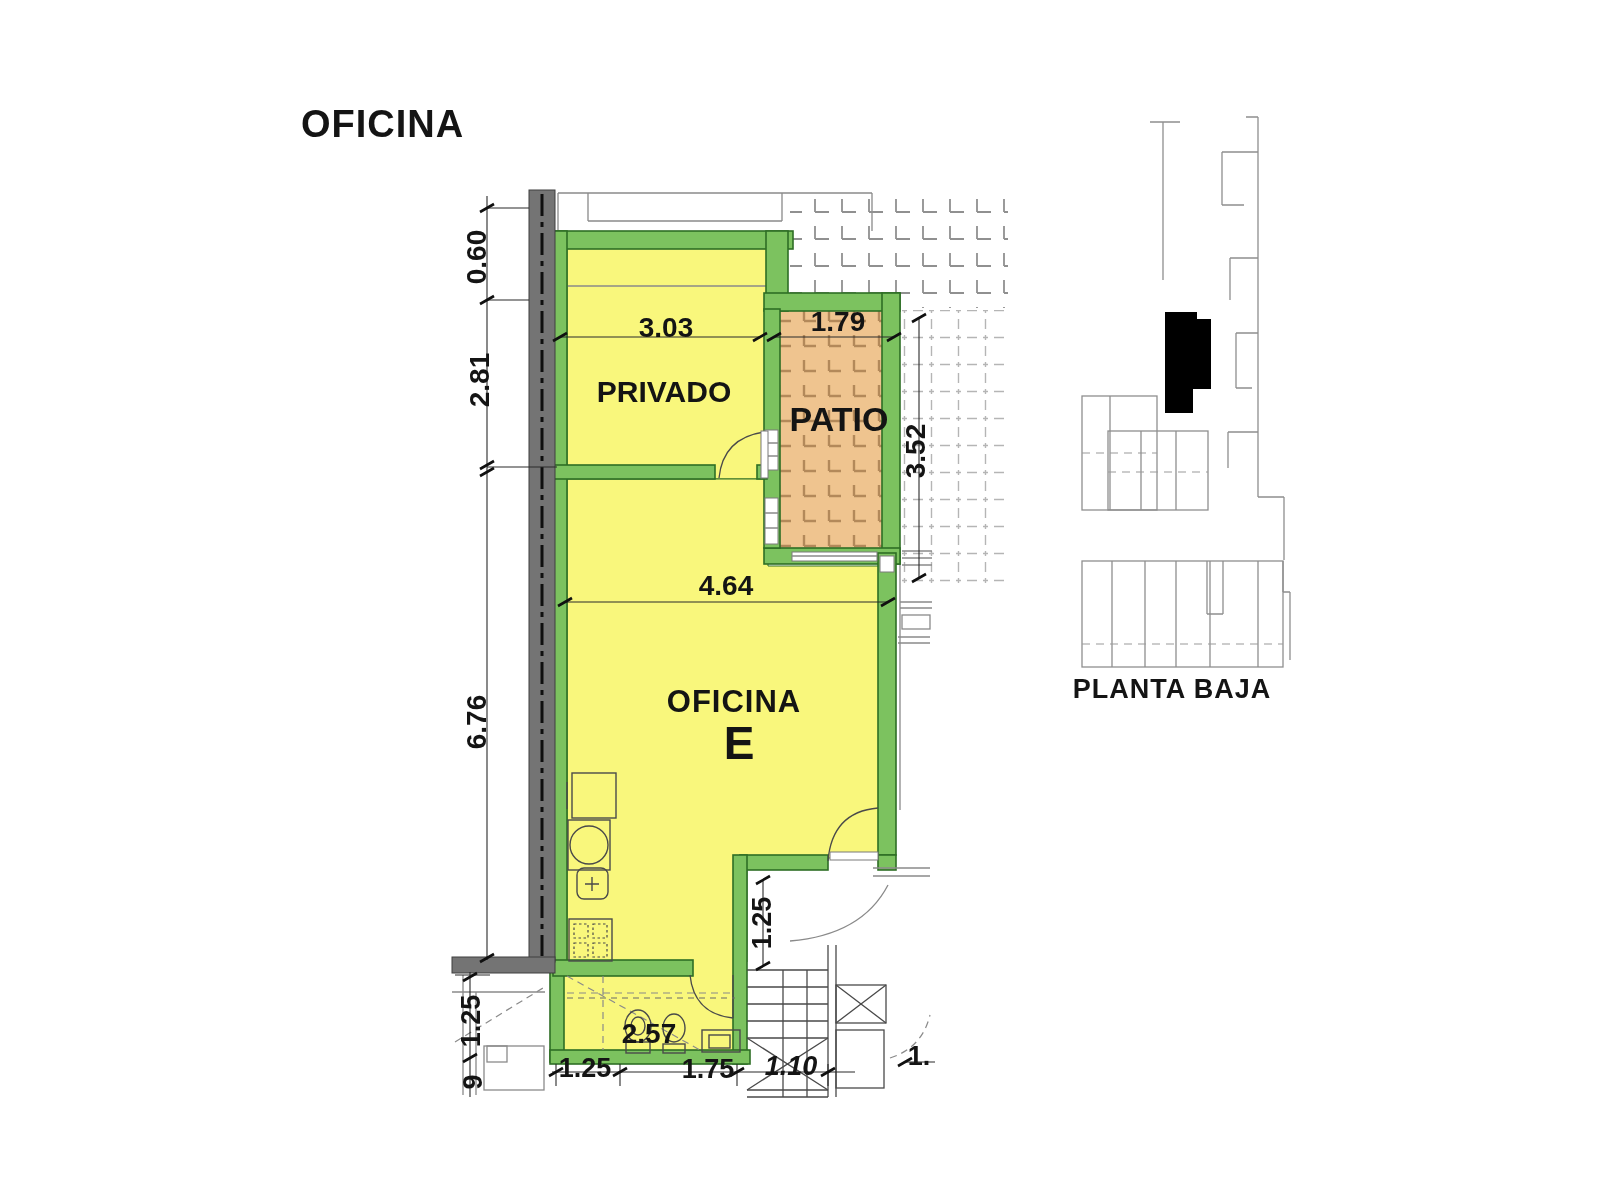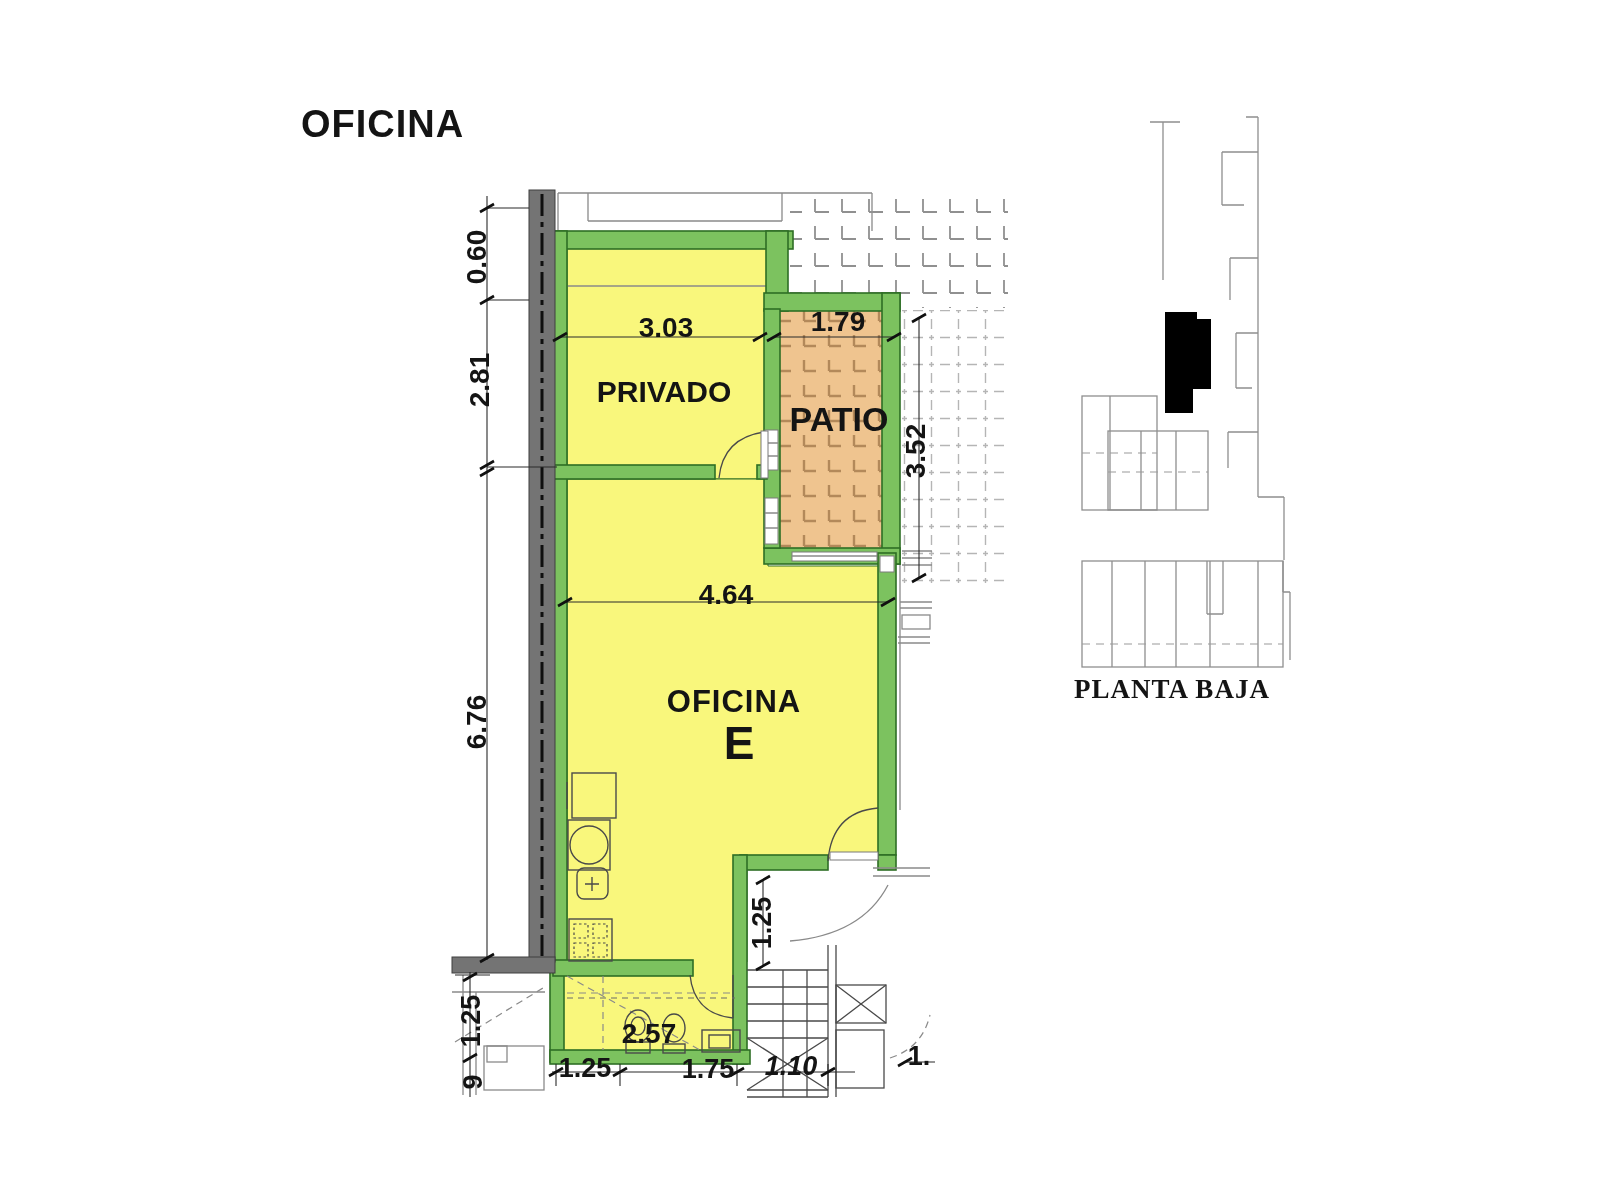--- a/index.html
+++ b/index.html
@@ -199,30 +199,30 @@
 
   <div class="page-title">OFICINA</div>
 
   <div class="lbl f30" style="left:664px;top:373px;margin-top:19px;">PRIVADO</div>
   <div class="lbl f30" style="left:839px;top:419px;font-size:34px;">PATIO</div>
   <div class="lbl f31" style="left:734px;top:701px;">OFICINA</div>
   <div class="lbl f46" style="left:739px;top:743px;">E</div>
 
   <div class="lbl f28" style="left:666px;top:328px;">3.03</div>
   <div class="lbl f28" style="left:838px;top:322px;">1.79</div>
-  <div class="lbl f28" style="left:726px;top:586px;margin-top:9px;">4.64</div>
+  <div class="lbl f28" style="left:726px;top:586px;">4.64</div>
   <div class="lbl f28" style="left:649px;top:1034px;">2.57</div>
 
   <div class="lbl rot f28" style="left:477px;top:257px;">0.60</div>
   <div class="lbl rot f28" style="left:480px;top:380px;">2.81</div>
   <div class="lbl rot f28" style="left:477px;top:722px;">6.76</div>
   <div class="lbl rot f28" style="left:916px;top:451px;">3.52</div>
   <div class="lbl rot f27" style="left:762px;top:923px;">1.25</div>
   <div class="lbl rot f27" style="left:471px;top:1021px;">1.25</div>
   <div class="lbl rot f27" style="left:473px;top:1082px;">9</div>
 
   <div class="lbl f27" style="left:585px;top:1068px;">1.25</div>
   <div class="lbl f27" style="left:708px;top:1069px;">1.75</div>
   <div class="lbl f27" style="left:791px;top:1066px;font-style:italic;">1.10</div>
   <div class="lbl f27" style="left:919px;top:1056px;">1.</div>
 
-  <div class="lbl fkey" style="left:1172px;top:689px;font-family:Liberation Serif, serif;">PLANTA BAJA</div>
+  <div class="lbl fkey" style="left:1172px;top:689px;">PLANTA BAJA</div>
 </div>
 
 </body></html>

